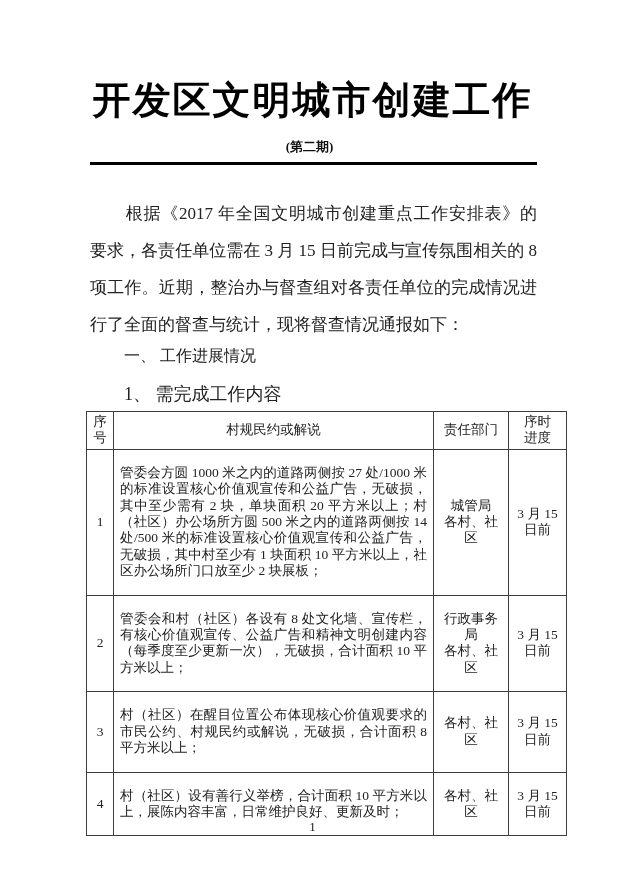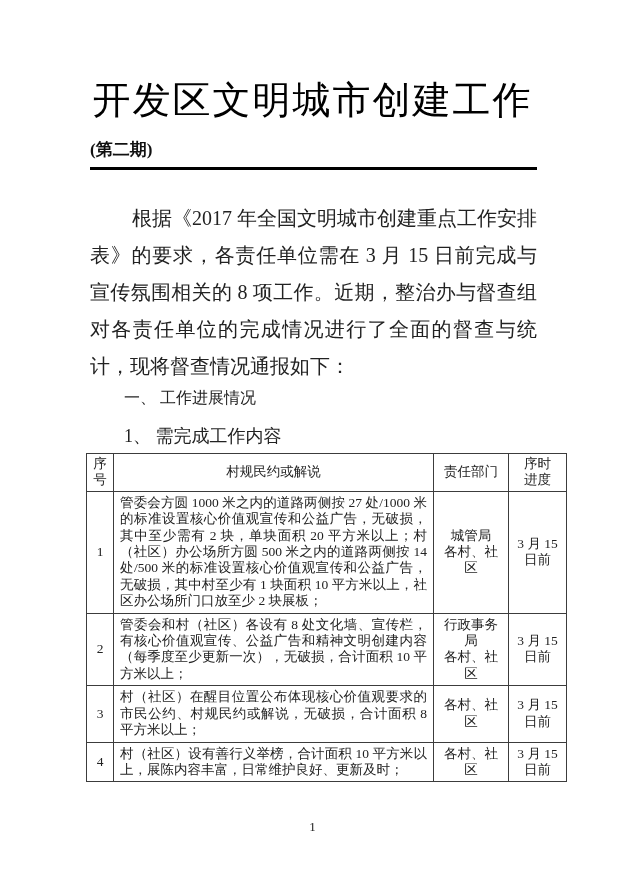--- a/index.html
+++ b/index.html
@@ -10,44 +10,44 @@
     background:#ffffff;
     color:#1f1f1f;
     font-family:"Liberation Serif","DejaVu Serif",serif;
     overflow:hidden;
     box-sizing:border-box;
   }
   .doc-title{
     padding-top:72px;
     text-align:center;
     font-size:38px;
-    font-weight:400;
+    font-weight:700;
     line-height:56px;
     letter-spacing:2px;
     color:#000;
   }
   .subtitle-row{
     margin:10px 88px 0 90px;
     display:flex;
-    justify-content:space-between;
+    justify-content:center;
     align-items:baseline;
     gap:44px;
-    font-size:17px;
+    font-size:13px;
     font-weight:700;
     padding-right:8px;
     color:#111;
   }
   .rule{
     margin:6px 88px 0 90px;
     border-top:3px solid #000;
     height:0;
   }
   .intro{
     margin:30px 88px 0 90px;
-    font-size:20px;
+    font-size:17px;
     line-height:37px;
     text-align:justify;
     text-indent:2.1em;
     color:#222;
   }
   .heading-1{
     margin:2px 88px 0 124px;
     font-size:16px;
     line-height:22px;
     color:#222;
@@ -79,21 +79,21 @@
     font-weight:400;
     text-align:center;
     white-space:pre-line;
     height:32px;
   }
   .col-no{width:27px;}
   .col-content{width:320px;}
   .col-dept{width:75px;}
   .col-sched{width:58px;}
   td.cell-no{text-align:center;}
-  td.cell-content{text-align:justify;padding:3px 6px;}
+  td.cell-content{text-align:justify;padding:15px 6px;}
   td.cell-dept,td.cell-sched{
     text-align:center;
     white-space:pre-line;
   }
   .page-number{
     position:absolute;
     left:0;right:0;
     bottom:55px;
     text-align:center;
     font-size:13px;

